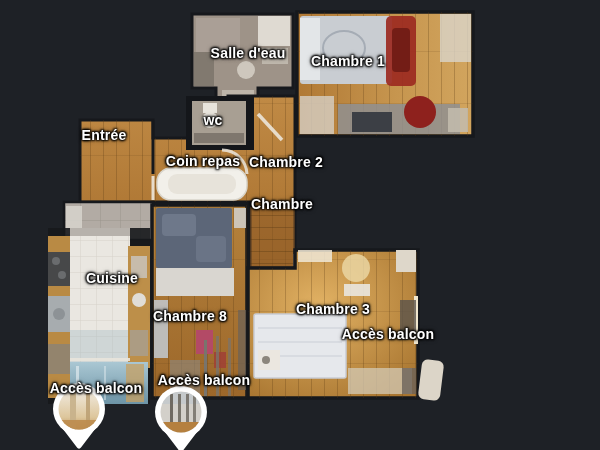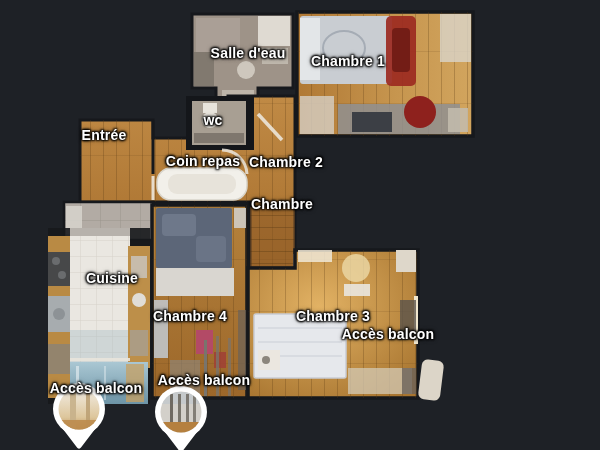--- a/index.html
+++ b/index.html
@@ -231,19 +231,19 @@
 </svg>
 
   <div class="room-label" style="left:248px;top:53px">Salle d'eau</div>
   <div class="room-label" style="left:348px;top:61px">Chambre 1</div>
   <div class="room-label" style="left:213px;top:120px">wc</div>
   <div class="room-label" style="left:104px;top:135px">Entrée</div>
   <div class="room-label" style="left:203px;top:161px">Coin repas</div>
   <div class="room-label" style="left:286px;top:162px">Chambre 2</div>
   <div class="room-label" style="left:282px;top:204px">Chambre</div>
   <div class="room-label" style="left:112px;top:278px">Cuisine</div>
-  <div class="room-label" style="left:190px;top:316px">Chambre 4</div>
-  <div class="room-label" style="left:333px;top:316px">Chambre 3</div>
+  <div class="room-label" style="left:190px;top:316px">Chambre 8</div>
+  <div class="room-label" style="left:333px;top:309px">Chambre 3</div>
   <div class="room-label" style="left:388px;top:334px">Accès balcon</div>
   <div class="room-label" style="left:96px;top:388px">Accès balcon</div>
   <div class="room-label" style="left:204px;top:380px">Accès balcon</div>
 
 </div>
 
 </body></html>

